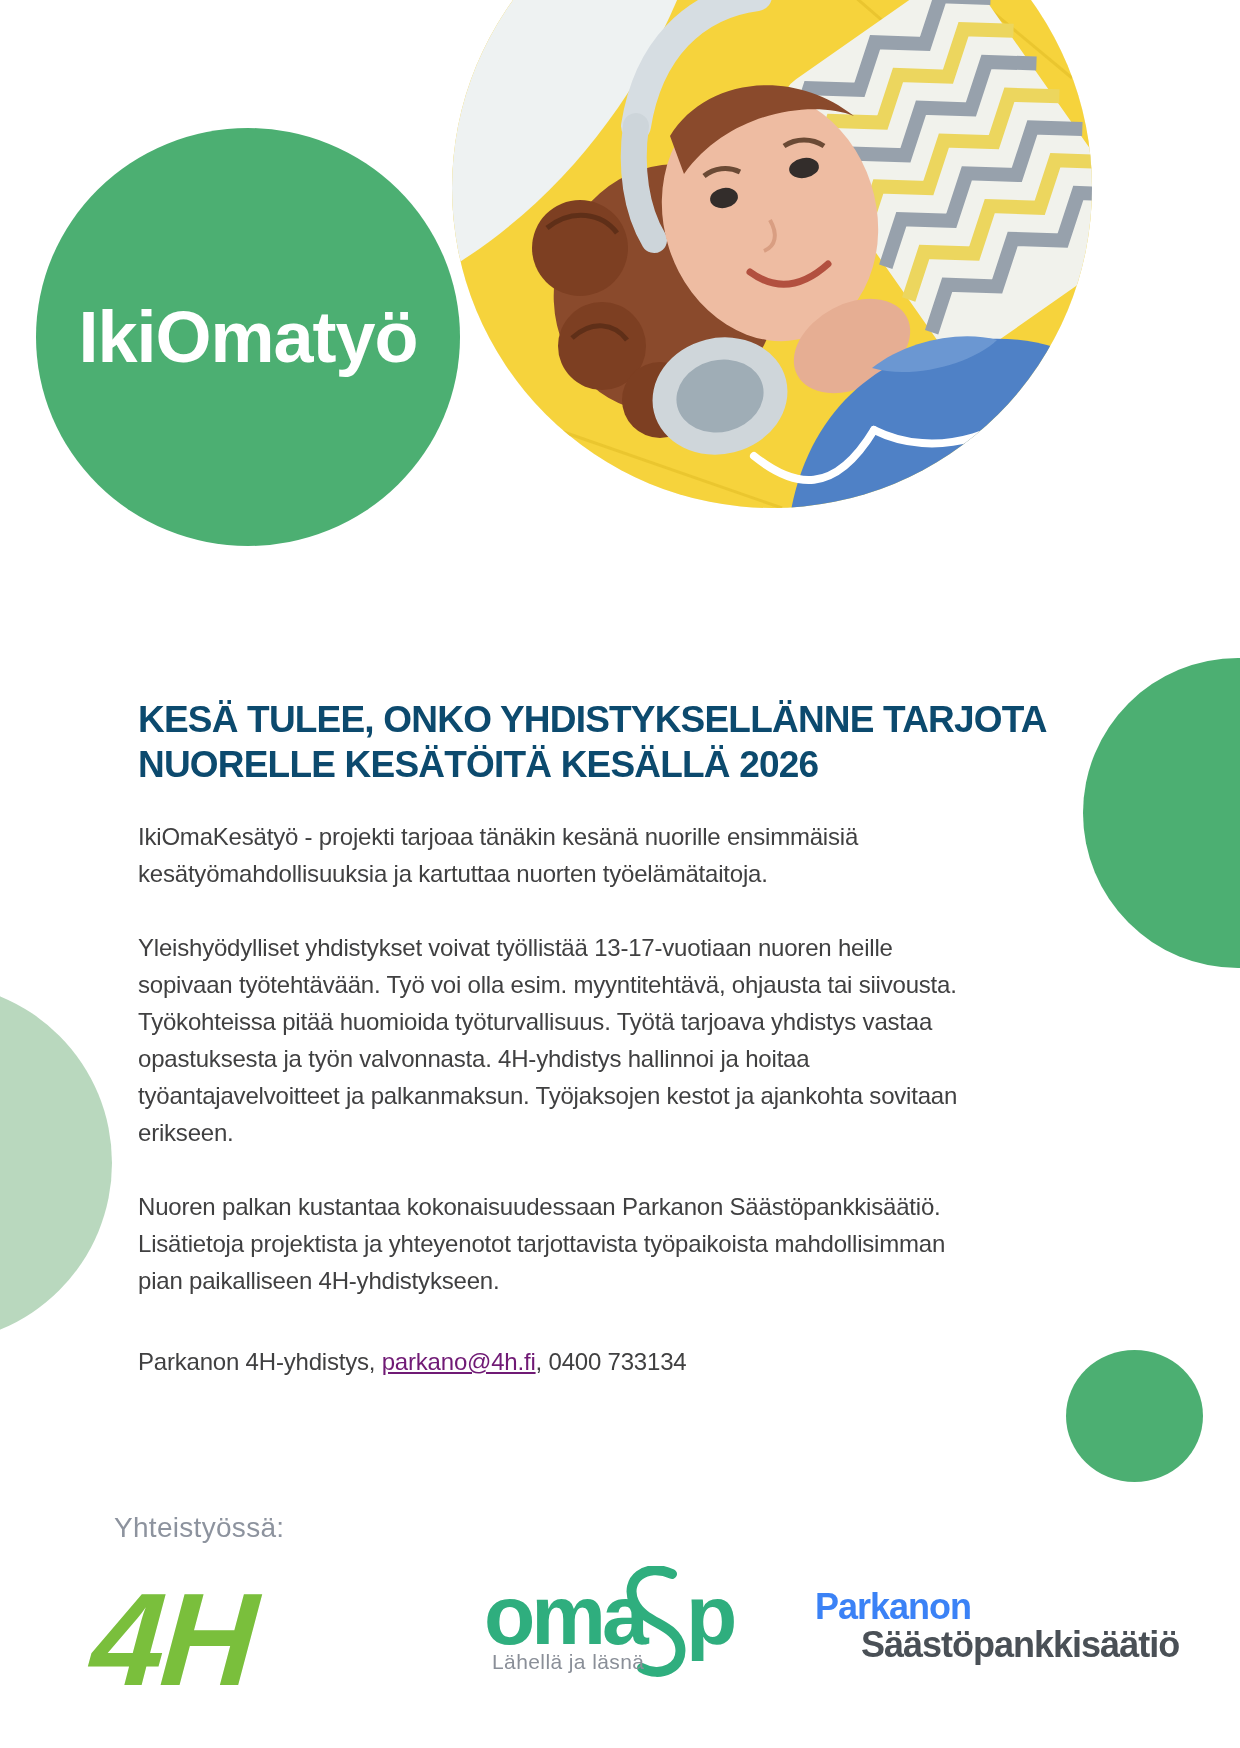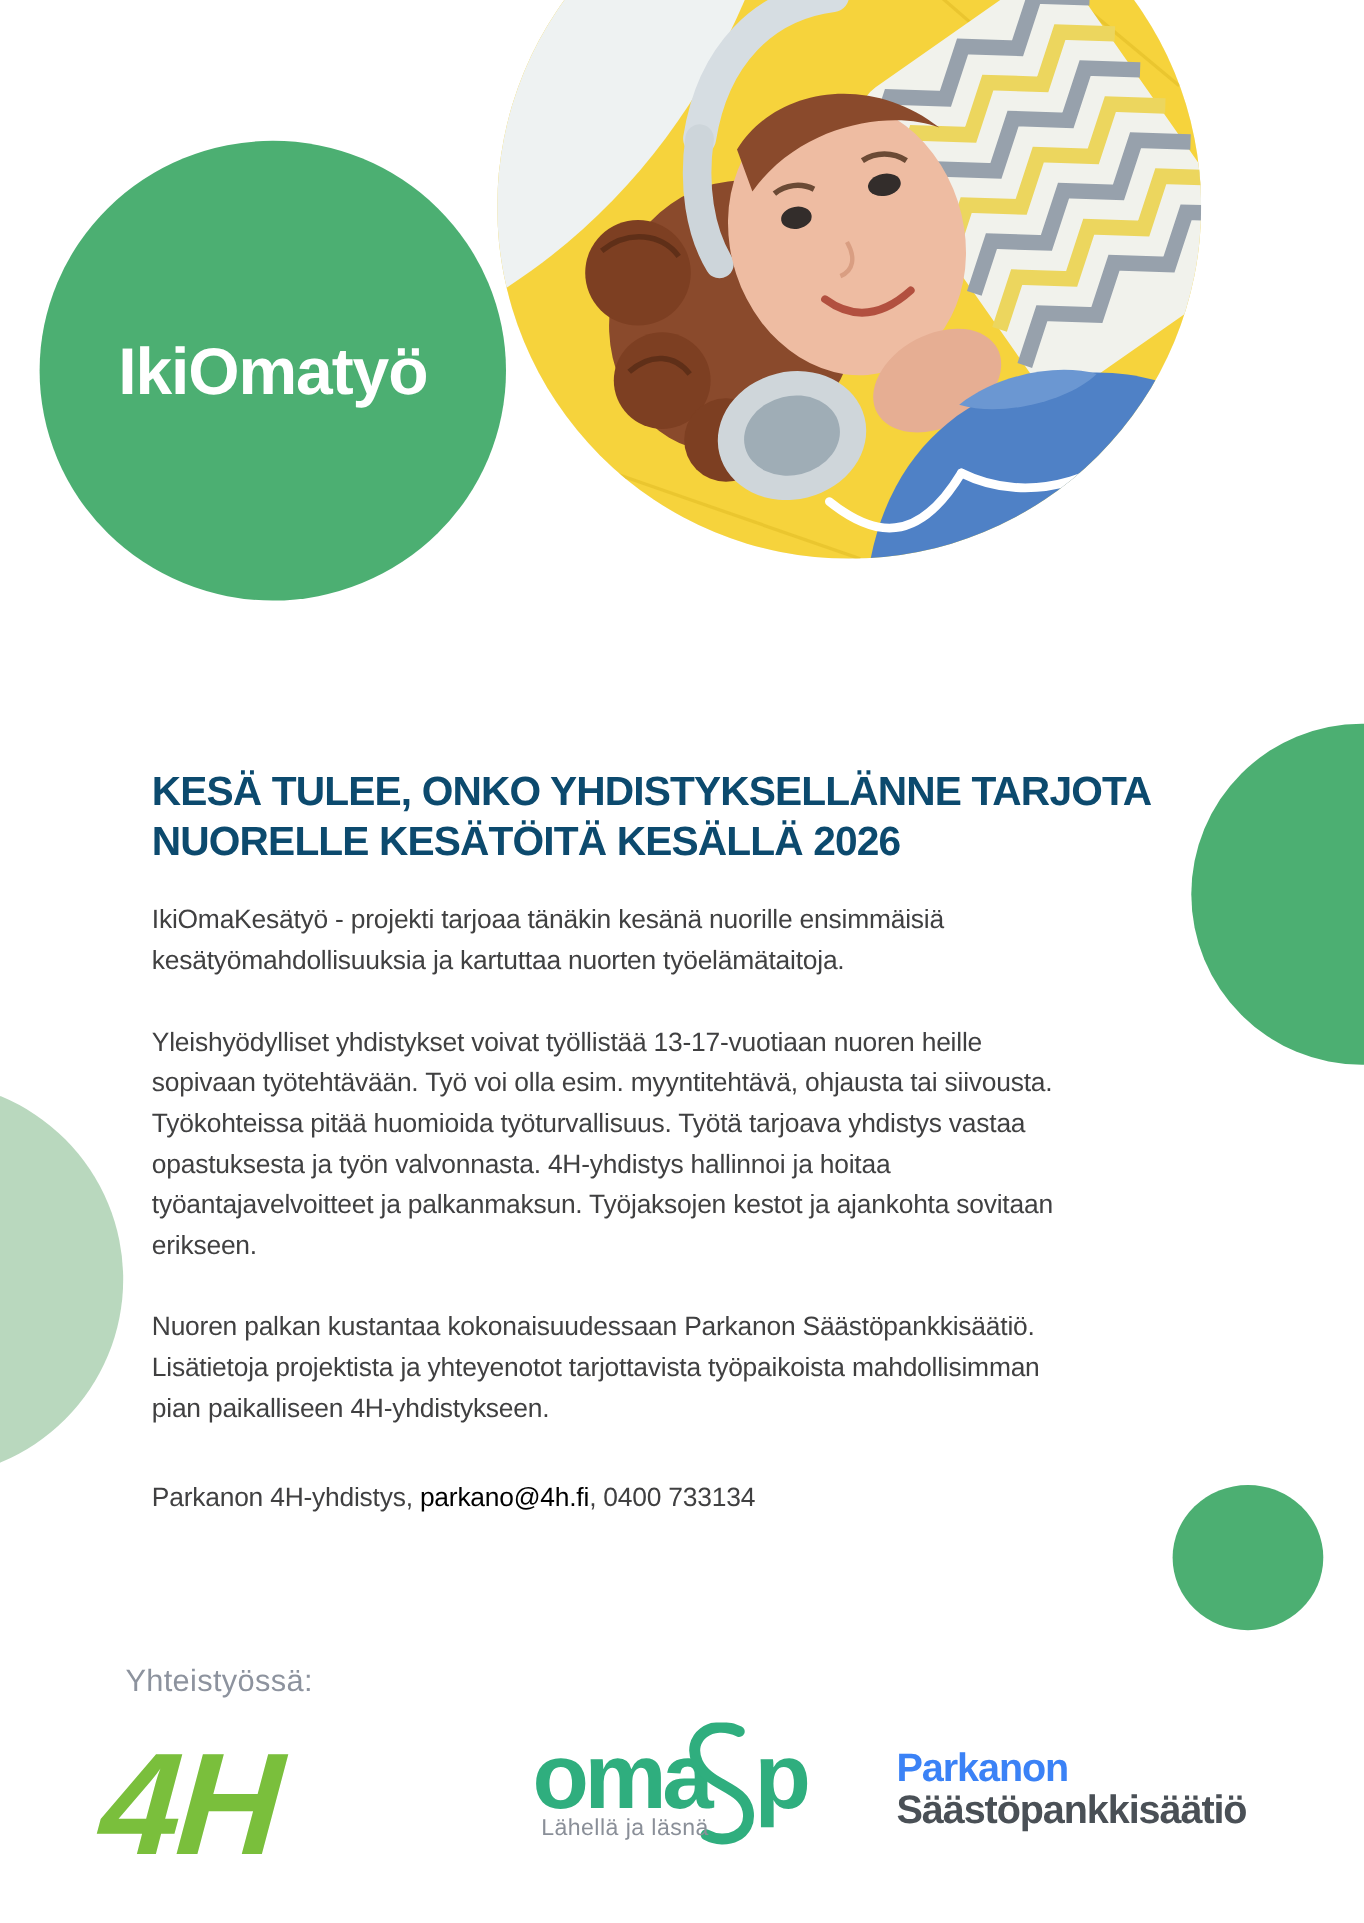--- a/index.html
+++ b/index.html
@@ -17,61 +17,61 @@
     overflow:hidden;background:#f2f5f6;
   }
   .photo-circle svg{display:block;width:640px;height:640px;}
   .brand-circle{
     position:absolute;left:36px;top:128px;
     width:424px;height:418px;border-radius:50%;
     background:#4caf72;
     display:flex;align-items:center;justify-content:center;
   }
   .brand-text{
-    color:#ffffff;font-weight:700;font-size:60px;letter-spacing:-1px;
+    color:#ffffff;font-weight:700;font-size:72px;letter-spacing:-1px;
   }
   
   .circle{position:absolute;border-radius:50%;}
   .circle.big-right{left:1083px;top:658px;width:310px;height:310px;background:#4caf72;}
   .circle.small-right{left:1066px;top:1350px;width:137px;height:132px;background:#4caf72;}
   .circle.light-left{left:-248px;top:983px;width:360px;height:360px;background:#b9d8be;}
   
   .heading{
     position:absolute;left:138px;top:672px;width:1000px;
     font-size:37px;line-height:45px;font-weight:700;
     color:#0c4a6e;letter-spacing:-0.8px;white-space:pre-line;
   }
   .bodycopy{
     position:absolute;left:138px;top:800px;width:1010px;
     font-size:24px;line-height:37px;color:#404041;letter-spacing:-0.2px;
   }
   .bodycopy p{margin:18px 0 37px 0;white-space:pre-line;}
   .contact-line{margin-top:44px;}
-  .contact-line .link{cursor:pointer;color:#000000;}
+  .contact-line .link{text-decoration:underline;cursor:pointer;color:#701a75;}
   
   .coop-label{
     position:absolute;left:78px;top:1512px;
     font-size:28px;color:#8d939e;letter-spacing:0.3px;margin-left:36px;
   }
   .fourh-logo{
     position:absolute;left:92px;top:1574px;
     font-size:132px;line-height:1;font-weight:700;font-style:italic;
     color:#7abf3c;transform:skewX(-4deg);letter-spacing:-4px;
   }
   .omasp-logo{position:absolute;left:486px;top:1566px;width:260px;height:130px;}
   .omasp-tagline{
     position:absolute;left:492px;top:1650px;
     font-size:21px;color:#8a8f98;letter-spacing:0.4px;
   }
   .parkanon-logo{
     position:absolute;left:815px;top:1588px;
     font-weight:700;font-size:36px;line-height:38px;letter-spacing:-1px;
   }
   .parkanon-logo .green-line{color:#3b82f6;}
-  .parkanon-logo .dark-line{color:#4a5056;}
+  .parkanon-logo .dark-line{color:#4a5056;margin-left:46px;}
 </style>
 </head>
 <body>
 
 <div class="page">
 
   <div class="photo-circle">
     <svg viewBox="0 0 640 640">
 
       <rect x="0" y="0" width="640" height="640" fill="#f6d33c"></rect>

